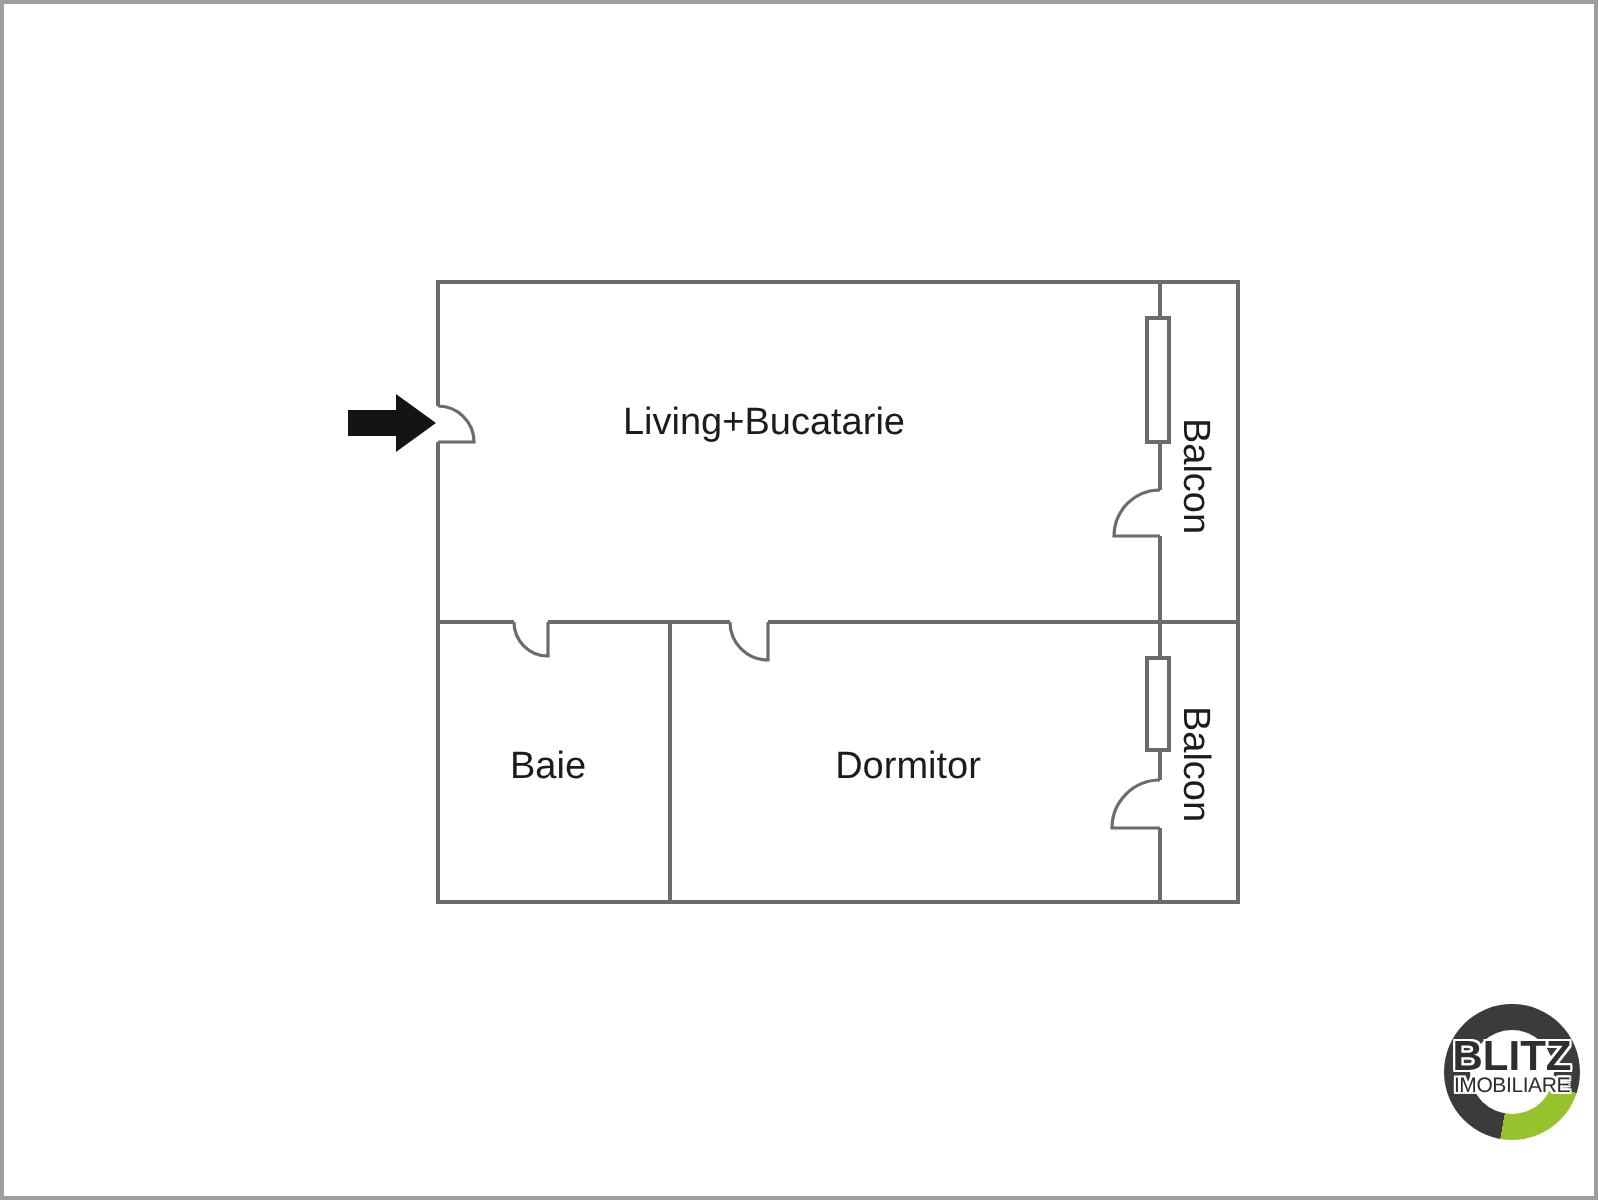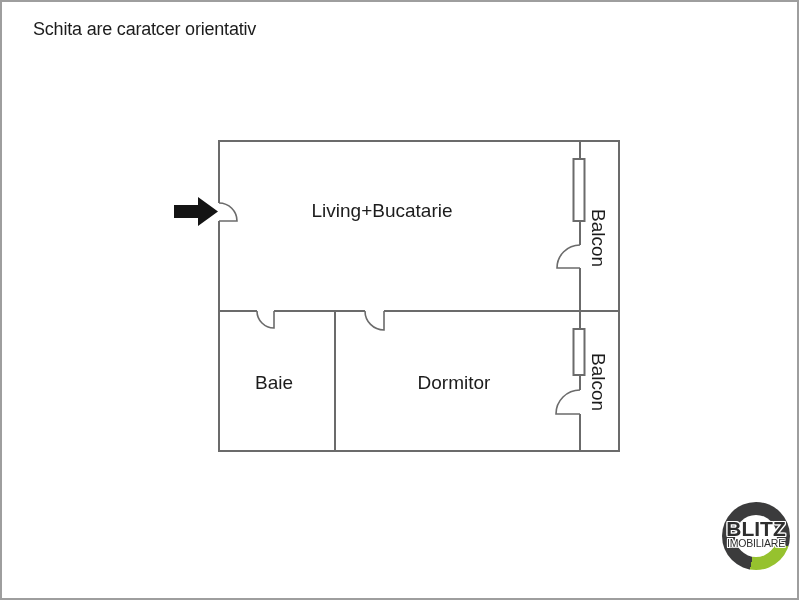--- a/index.html
+++ b/index.html
@@ -50,21 +50,20 @@
   .logo-text .line2{
     font-size:10.5px;font-weight:normal;line-height:11px;letter-spacing:-0.2px;
     text-shadow:-1px -1px 0 #fff,1px -1px 0 #fff,-1px 1px 0 #fff,1px 1px 0 #fff,0 -1px 0 #fff,0 1px 0 #fff,-1px 0 0 #fff,1px 0 0 #fff;
   }
 </style>
 </head>
 <body>
 
 <div class="page">
 
-  <div class="disclaimer">Schita are caratcer orientativ</div>
 
   <svg class="plan" width="799" height="600" viewBox="0 0 799 600">
 
     <path d="M217,201 V139 H617 V449 H217 V219" fill="none" stroke="#6b6b6b" stroke-width="2"></path>
 
     <path d="M578,139 V243 M578,266 V388 M578,412 V449" fill="none" stroke="#6b6b6b" stroke-width="2"></path>
 
     <path d="M217,309 H255 M272,309 H363 M382,309 H617" fill="none" stroke="#6b6b6b" stroke-width="2"></path>
 
     <path d="M333,309 V449" fill="none" stroke="#6b6b6b" stroke-width="2"></path>

